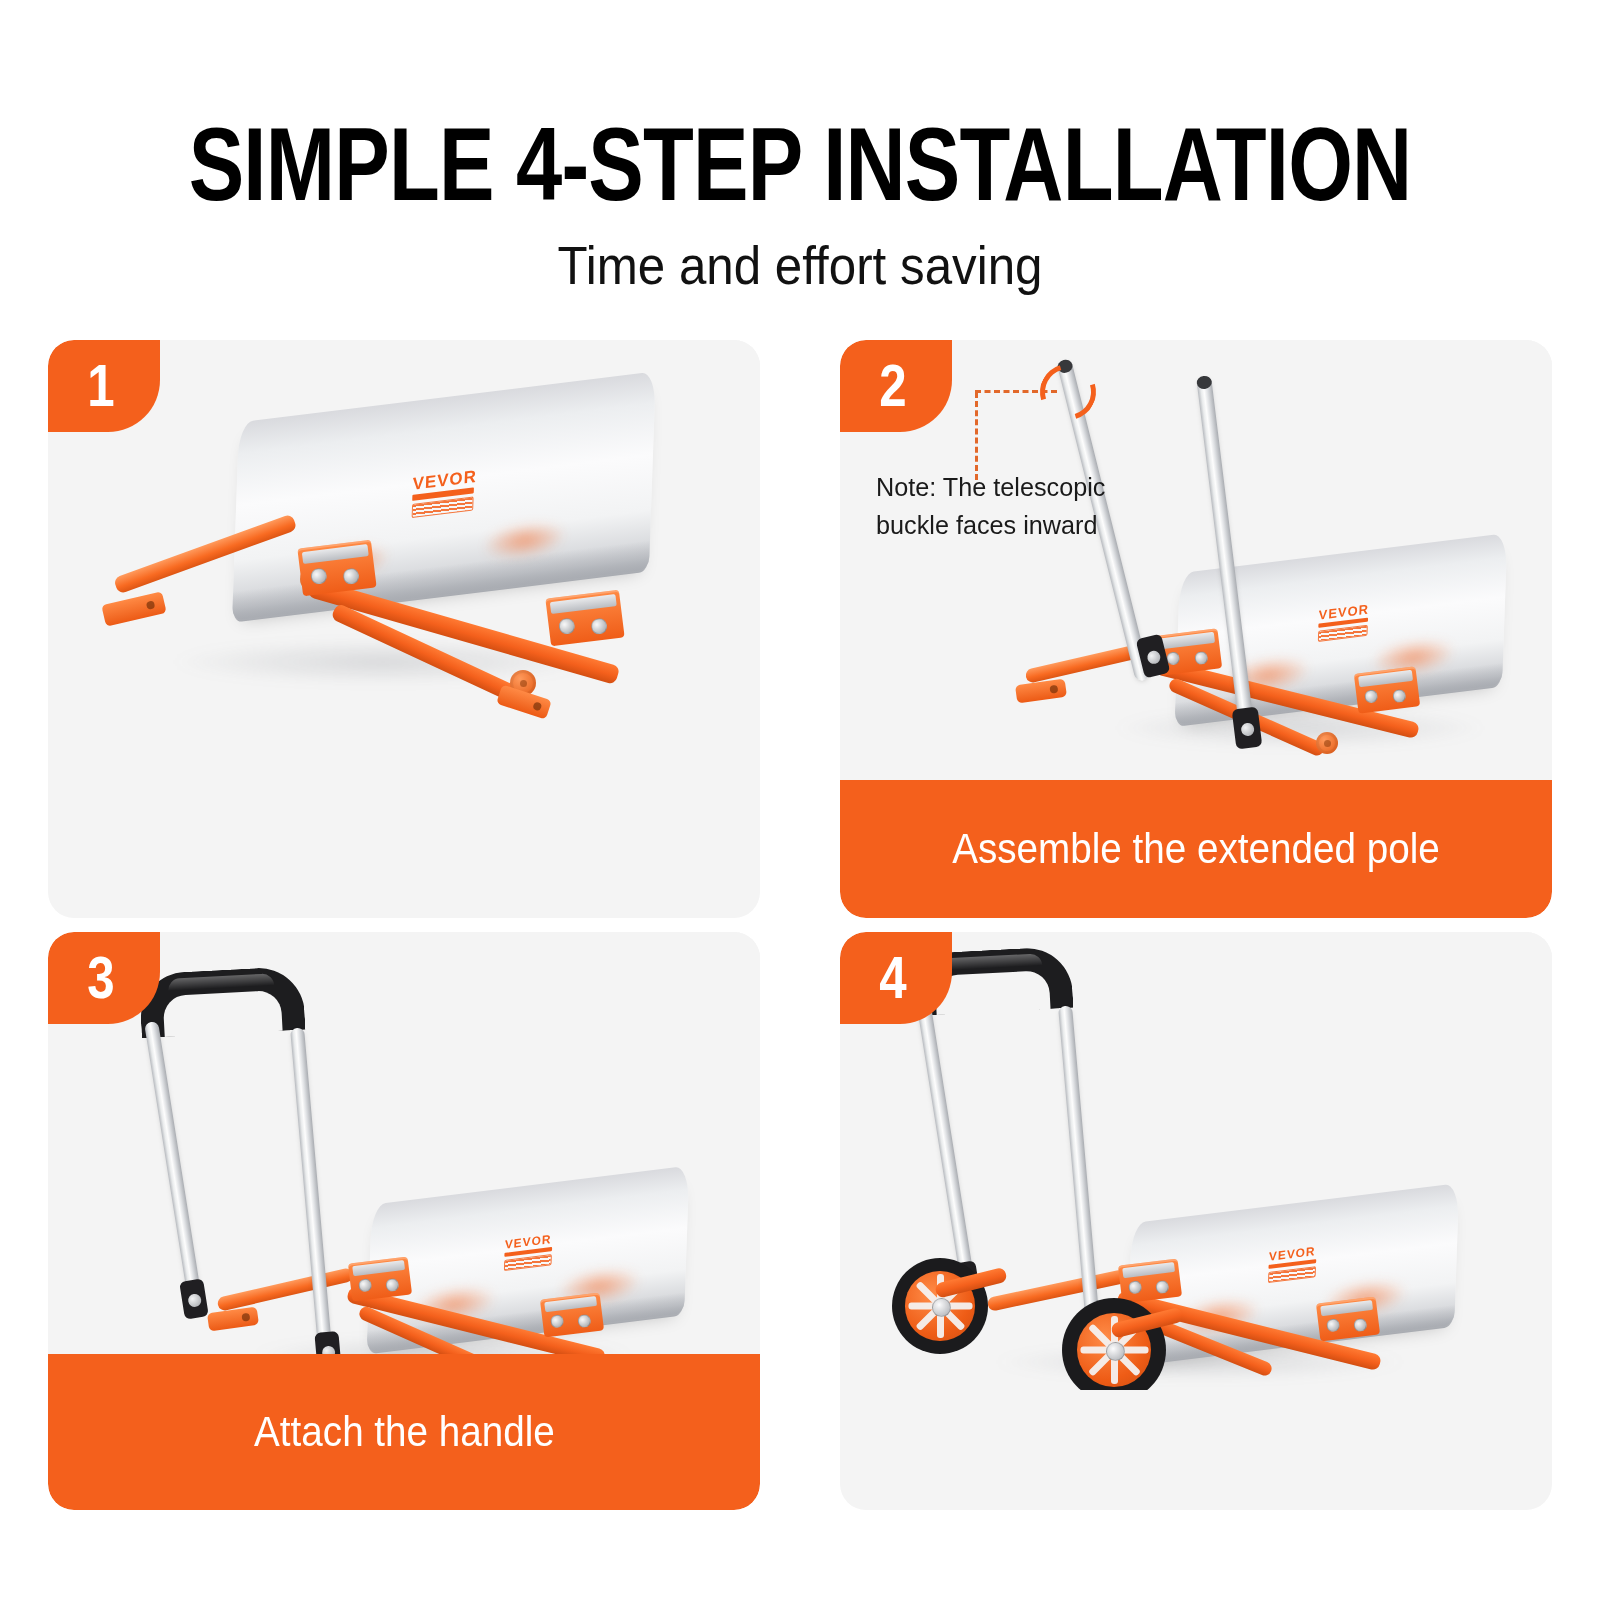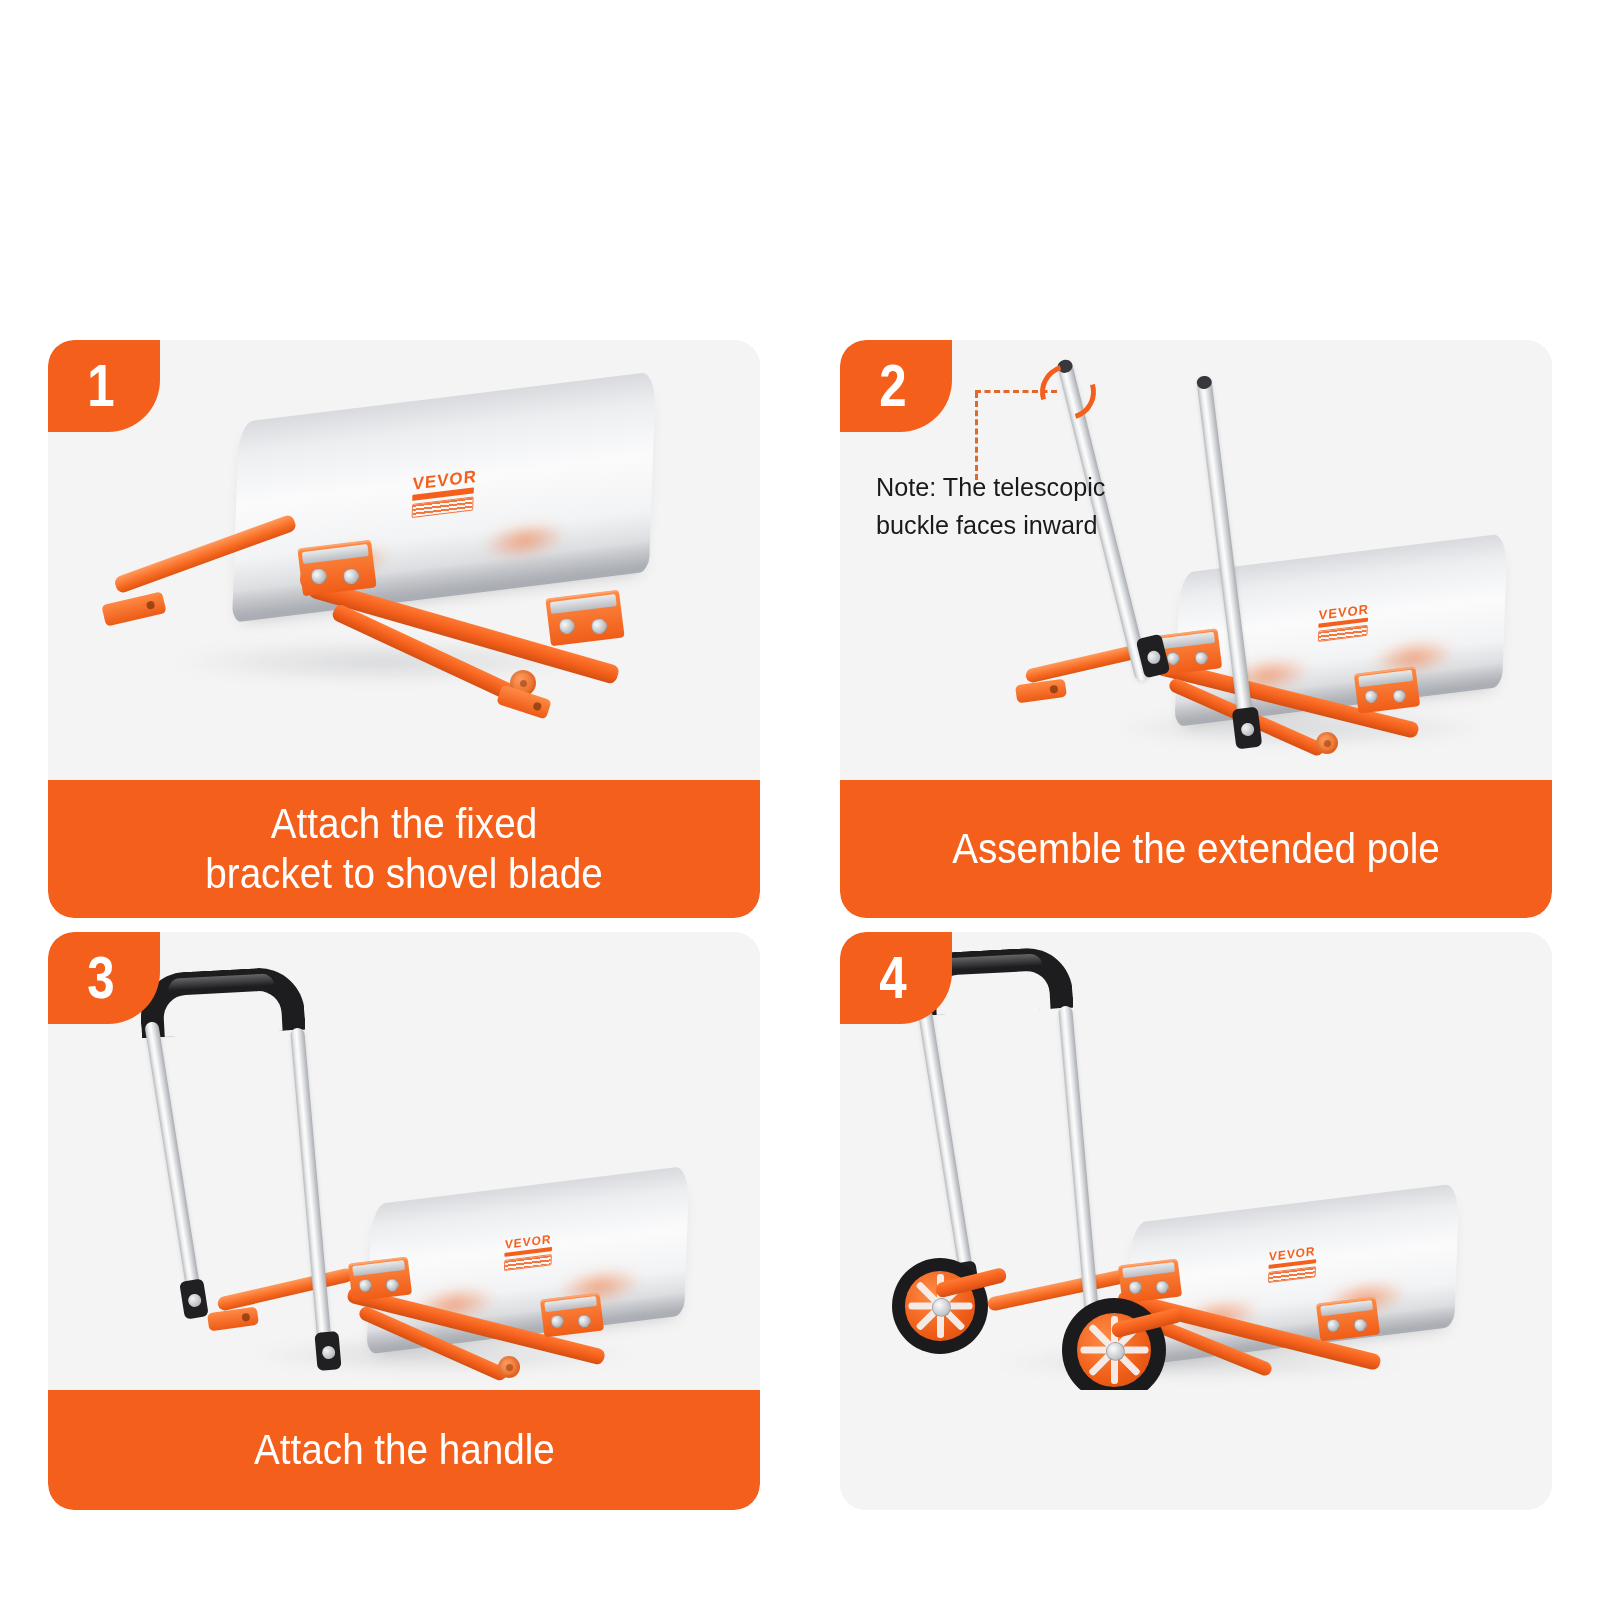--- a/index.html
+++ b/index.html
@@ -80,21 +80,21 @@
   .caption{
     position:absolute;left:0;right:0;bottom:0;
     background:#f4601c;
     color:#fff;
     display:flex;align-items:center;justify-content:center;
     text-align:center;
     border-bottom-left-radius:26px;
     border-bottom-right-radius:26px;
   }
   .card.c1 .caption,.card.c2 .caption{height:138px;}
-  .card.c3 .caption,.card.c4 .caption{height:120px;}
+  .card.c3 .caption,.card.c4 .caption{height:156px;}
   .caption span{
     font-size:42px;line-height:50px;
     transform:scaleX(0.92);
     display:block;
   }
 
   
   .note-text{
     position:absolute;left:36px;top:128px;
     width:300px;
@@ -256,20 +256,24 @@
     position:absolute;border-radius:50%;
     background:radial-gradient(ellipse at center,rgba(90,95,105,.18),rgba(90,95,105,0) 70%);
     filter:blur(6px);
   }
 </style>
 </head>
 <body>
 
 <div class="page">
 
+  <div class="header">
+    <div class="title">SIMPLE 4-STEP INSTALLATION</div>
+    <div class="subtitle">Time and effort saving</div>
+  </div>
 
   <div class="card c1">
     <div class="stage">
 
       <div class="art">
         <div class="shadow" style="left:120px;top:300px;width:430px;height:44px;"></div>
 
         <div class="blade" style="left:186px;top:58px;width:420px;height:196px;transform:rotate(-7deg) skewX(-9deg);">
           <div class="sheet"></div>
           <div class="lip"></div>
@@ -303,26 +307,20 @@
           <div class="bolt" style="left:10px;top:22px;"></div>
           <div class="bolt" style="left:42px;top:26px;"></div>
         </div>
       </div>
 
       <div class="badge">
         <span>1</span>
       </div>
     </div>
 
-    <div class="caption">
-      <div>
-        <span>Attach the fixed</span>
-        <span>bracket to shovel blade</span>
-      </div>
-    </div>
   </div>
 
   <div class="card c2">
     <div class="stage">
 
       <div class="art">
         <div class="shadow" style="left:270px;top:368px;width:380px;height:40px;"></div>
 
         <div class="blade" style="left:336px;top:214px;width:330px;height:150px;transform:rotate(-7deg) skewX(-9deg);">
           <div class="sheet"></div>

